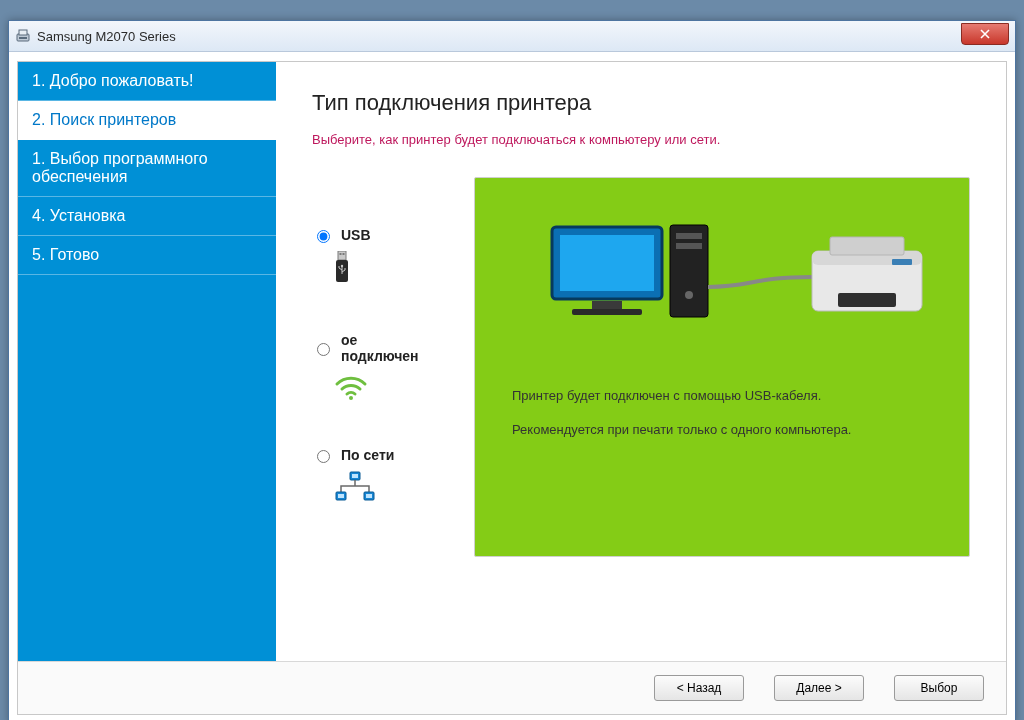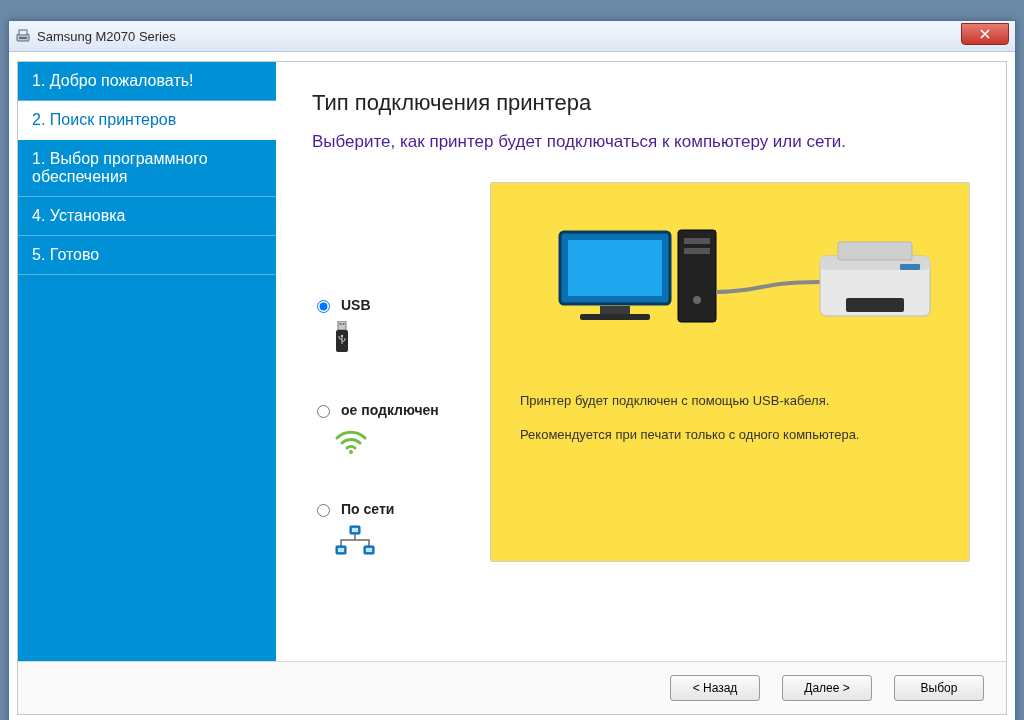--- a/index.html
+++ b/index.html
@@ -9,32 +9,32 @@
 .titlebar .title{font-size:13px;color:#2a2a2a}
 .closebtn{position:absolute;right:6px;top:2px;width:46px;height:20px;border-radius:0 0 4px 4px;background:linear-gradient(#e67b72,#c8372b);border:1px solid #8a2b22;display:flex;align-items:center;justify-content:center;cursor:pointer}
 .closebtn svg{width:10px;height:10px}
 .client{position:absolute;left:8px;right:8px;top:40px;bottom:8px;border:1px solid #c8c8c8;background:#fff;display:flex;flex-direction:column}
 .body{flex:1;display:flex;min-height:0}
 .sidebar{width:258px;background:#0090d6;color:#fff;display:flex;flex-direction:column;font-size:16px}
 .step{padding:10px 14px;border-bottom:1px solid rgba(255,255,255,.35);cursor:pointer}
 .step.active{background:#fff;color:#0078c8;font-weight:400}
 .main{flex:1;padding:28px 36px 10px 36px;overflow:auto}
 h1{font-size:22px;font-weight:400;margin:0 0 16px 0;color:#222}
-.subtitle{font-size:17px;color:#4c1d95;margin-bottom:30px}
-.content{display:flex;gap:48px;align-items:flex-end}
+.subtitle{font-size:13px;color:#be185d;margin-bottom:30px}
+.content{display:flex;gap:48px;align-items:center}
 .options{width:160px;display:flex;flex-direction:column;gap:44px}
 .opt{display:flex;flex-direction:column;align-items:flex-start;gap:8px}
 .opt .row{display:flex;align-items:center;gap:8px;cursor:pointer}
 .opt .row input{cursor:pointer}
 .opt .row .lbl{font-weight:700;font-size:14px}
 .opt .ico{margin-left:22px}
-.panel{flex:1;border:1px solid #cfcfcf;border-radius:2px;padding:24px 29px;min-height:330px;position:relative;background:#fde047}
+.panel{flex:1;border:1px solid #cfcfcf;border-radius:2px;padding:24px 37px;min-height:330px;position:relative;background:#84cc16}
 .panel .illus{height:160px;display:flex;align-items:center;justify-content:center;margin-bottom:24px}
 .panel p{font-size:13px;color:#333;margin:0 0 14px 0;line-height:1.5}
-.footer{height:52px;border-top:1px solid #d8d8d8;display:flex;align-items:center;justify-content:flex-end;gap:22px;padding:0 22px;background:#fafafa}
+.footer{height:52px;border-top:1px solid #d8d8d8;display:flex;align-items:center;justify-content:flex-end;gap:30px;padding:0 22px;background:#fafafa}
 .btn{min-width:90px;height:26px;padding:0 14px;border:1px solid #9a9a9a;border-radius:3px;background:linear-gradient(#fcfcfc,#e5e5e5);font-size:12px;cursor:pointer;display:inline-flex;align-items:center;justify-content:center}
 
 .usb-stick{width:16px;height:34px}
 .net-ico{width:42px;height:34px}
 .wifi-ico{width:34px;height:28px}
 </style>
 </head>
 <body>
 
 <div class="window">

